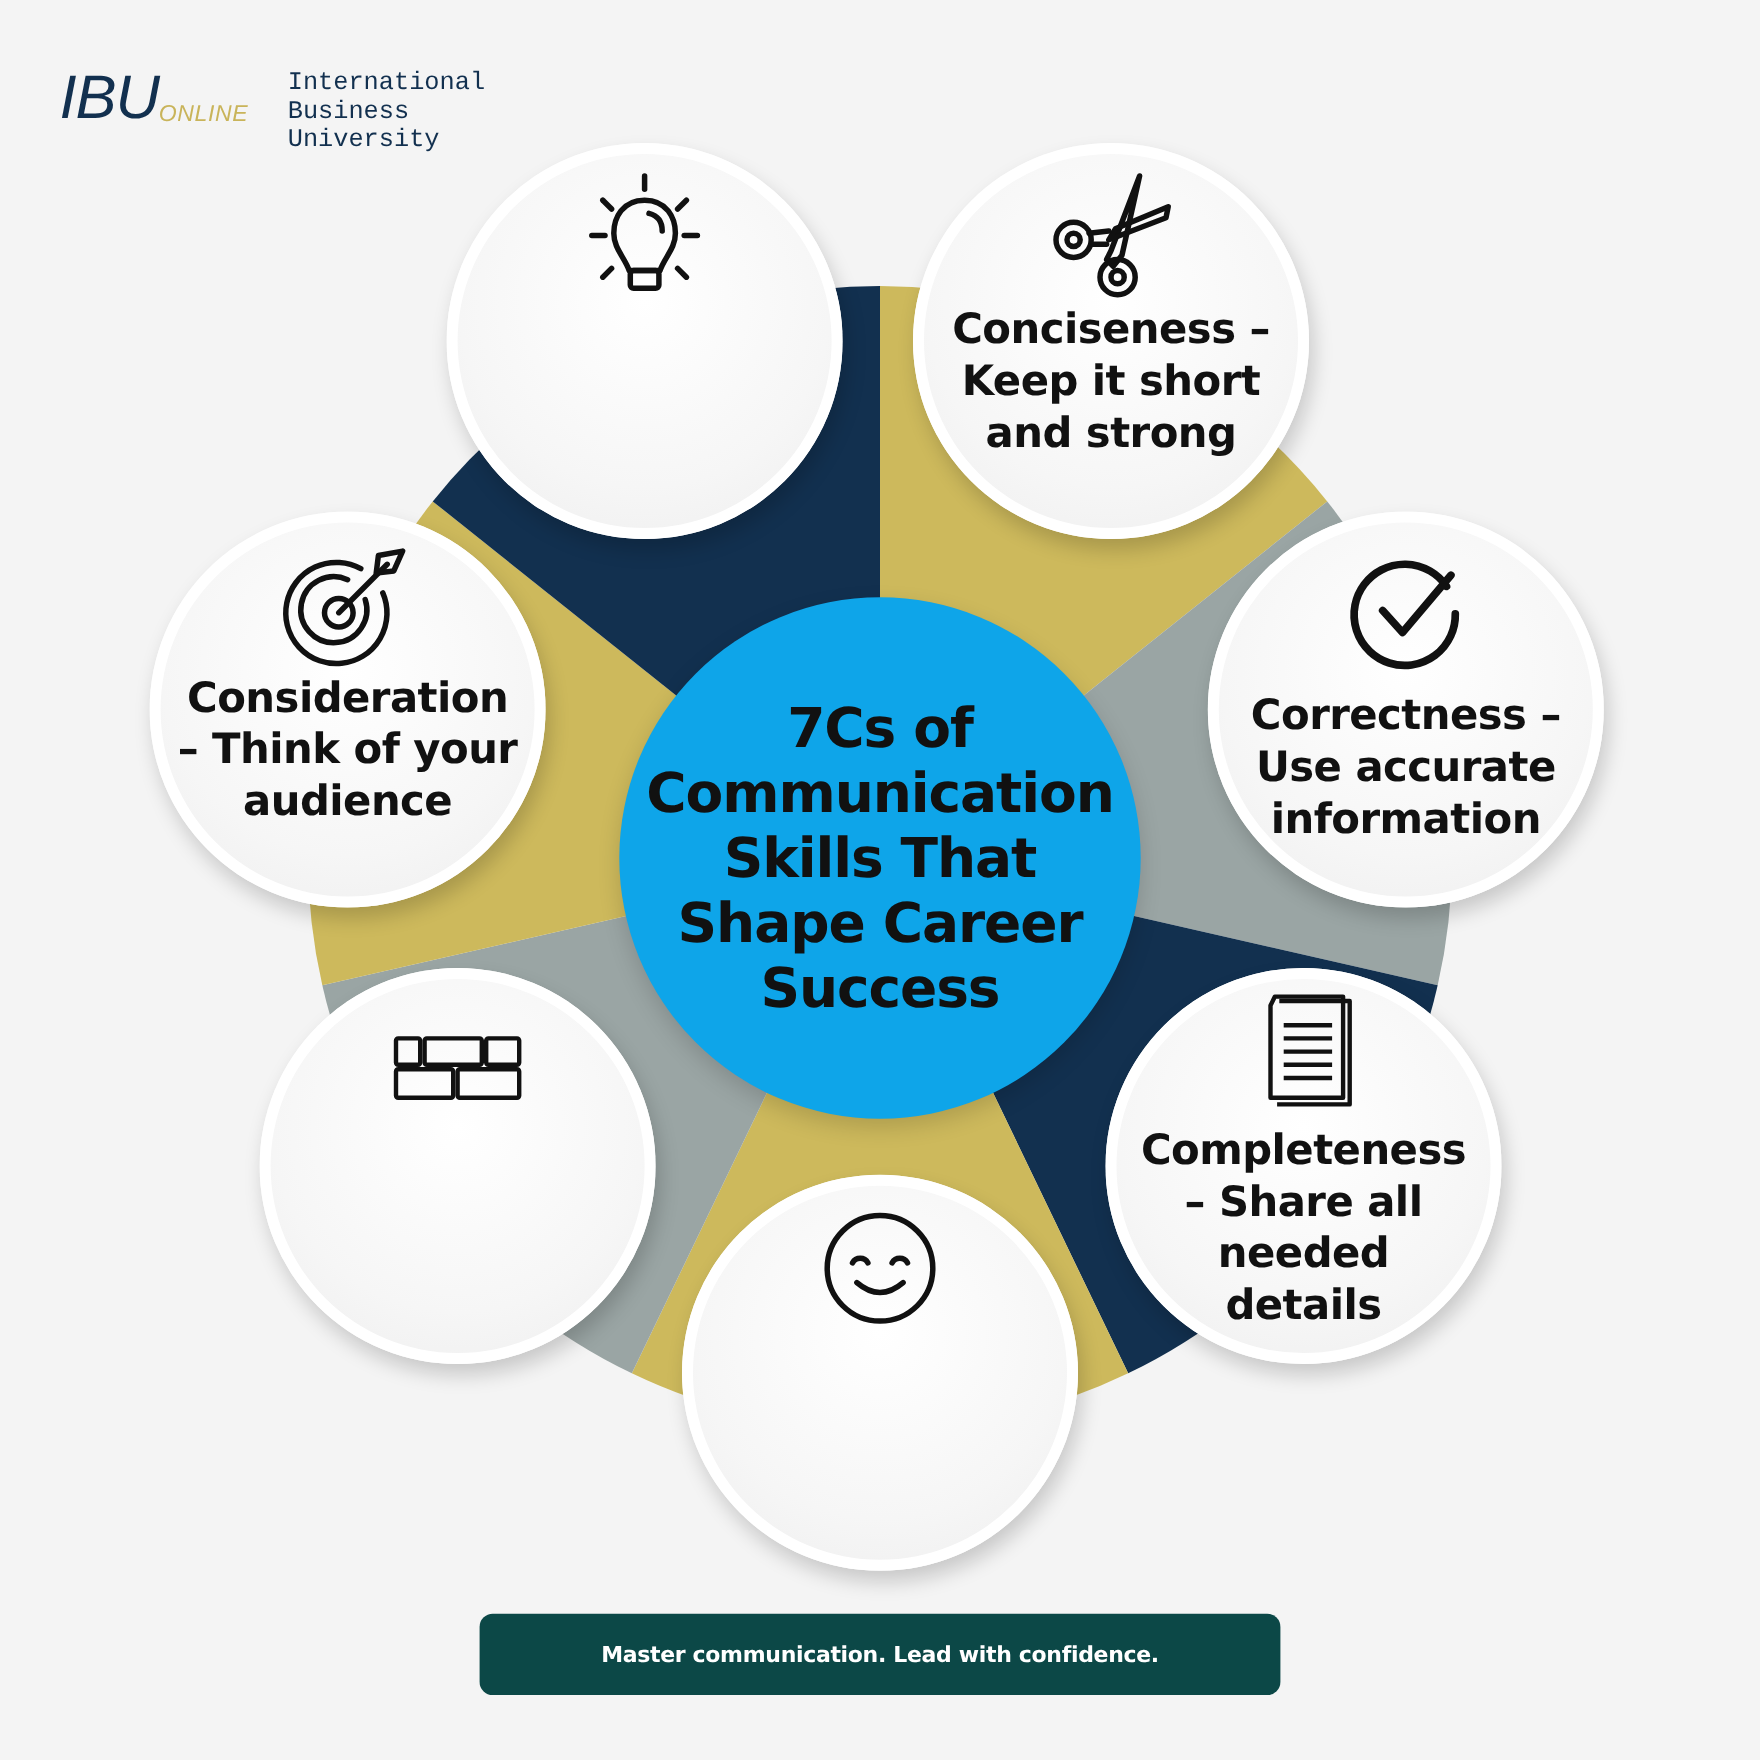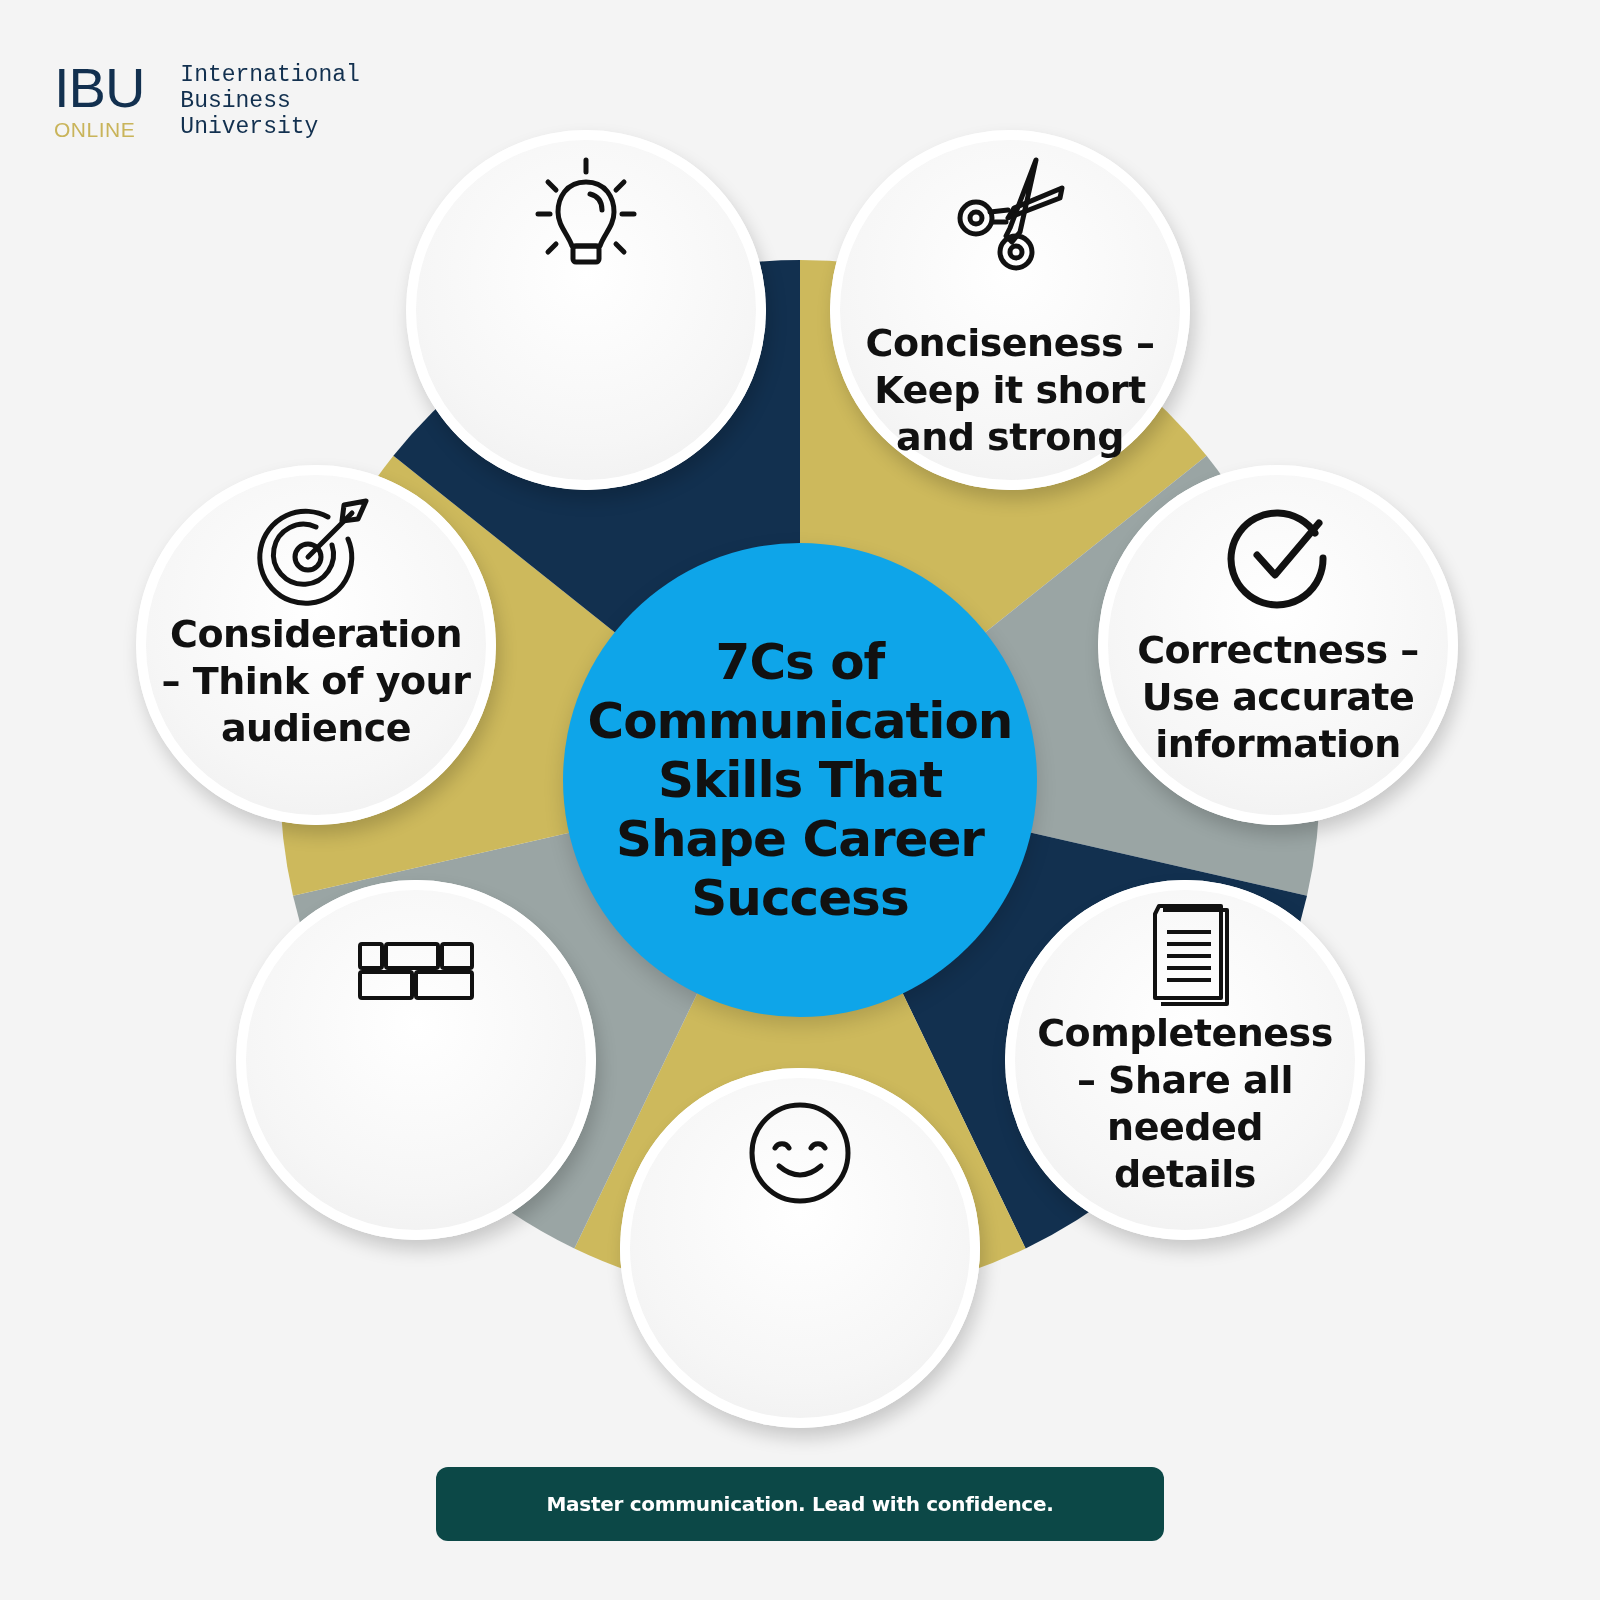--- a/index.html
+++ b/index.html
@@ -1,18 +1,18 @@
 <!DOCTYPE html>
 <html><head>
 <meta charset="utf-8">
 <style>
   html, body { margin:0; padding:0; }
   body { width:1600px; height:1600px; background:#f4f4f4; position:relative; overflow:hidden; font-family:"DejaVu Sans", sans-serif; }
   .logo { position:absolute; left:54px; top:60px; display:flex; align-items:flex-start; }
-  .logo-mark { display:flex; flex-direction:column; align-items:flex-start; }
+  .logo-mark { display:flex; flex-direction:row; align-items:flex-end;font-style:italic; }
   .logo-ibu { font-family:"Liberation Sans", sans-serif; font-size:56px; line-height:56px; color:#12304f; font-weight:300; letter-spacing:-1px; }
   .logo-online { font-family:"Liberation Sans", sans-serif; font-size:21px; color:#c9b45a; margin-top:2px; letter-spacing:0.5px; }
   .logo-text { margin-left:36px; font-family:Liberation Mono, monospace; font-size:23px; line-height:26px; color:#12304f; margin-top:2px; }
   .wheel { position:absolute; left:0; top:0; width:1600px; height:1600px; }
   .bubble { position:absolute; border-radius:50%; background:radial-gradient(circle at 50% 40%, #ffffff 0%, #f6f6f6 60%, #ececec 100%); box-shadow:4px 10px 18px rgba(0,0,0,0.18), inset 0 0 0 10px #ffffff; display:flex; flex-direction:column; align-items:center; justify-content:flex-start; text-align:center; box-sizing:border-box; }
   .bubble .icon { display:block; }
   .bubble .label { font-weight:bold; font-size:38px; line-height:47px; color:#111; letter-spacing:-0.5px; }
   .center { position:absolute; left:563px; top:543px; width:474px; height:474px; border-radius:50%; background:#0ea5e9; box-shadow:0 8px 20px rgba(0,0,0,0.15); display:flex; align-items:center; justify-content:center; text-align:center; }
   .center .title { font-weight:bold; font-size:50px; line-height:59px; color:#111; letter-spacing:-1px; width:440px; }
   .tagline { position:absolute; left:436px; top:1467px; width:728px; height:74px; border-radius:12px; background:#0c4847; color:#fff; font-weight:bold; font-size:20px; display:flex; align-items:center; justify-content:center; letter-spacing:-0.3px; }
@@ -64,21 +64,21 @@
     <line x1="12" y1="62" x2="24" y2="62"></line>
     <line x1="96" y1="62" x2="108" y2="62"></line>
     <line x1="22" y1="100" x2="30" y2="92"></line>
     <line x1="98" y1="100" x2="90" y2="92"></line>
     <path d="M60 30 C40 30 32 46 32 60 C32 74 42 82 46 94 L74 94 C78 82 88 74 88 60 C88 46 80 30 60 30 Z"></path>
     <path d="M64 42 C72 44 76 50 76 58"></path>
     <rect x="47" y="94" width="26" height="16" rx="3"></rect>
   </svg>
 </div>
 
-<div class="bubble" style="left:830px;top:130px;width:360px;height:360px;padding-top:22px;gap:44px;">
+<div class="bubble" style="left:830px;top:130px;width:360px;height:360px;padding-top:22px;">
   <svg class="icon" width="120" height="120" viewBox="0 0 120 120" fill="none" stroke="#111" stroke-width="5" stroke-linejoin="round" stroke-linecap="round">
     <path d="M86 8 L60 76 L56 84 L62 90 L70 80 Z"></path>
     <path d="M112 36 L64 56 L58 66 L110 46 Z"></path>
     <circle cx="26" cy="66" r="16"></circle>
     <circle cx="26" cy="66" r="6"></circle>
     <path d="M40 60 L58 58"></path>
     <path d="M42 70 L56 70"></path>
     <circle cx="66" cy="100" r="16"></circle>
     <circle cx="66" cy="100" r="6"></circle>
   </svg>
@@ -96,21 +96,21 @@
 <div class="bubble" style="left:1005px;top:880px;width:360px;height:360px;padding-top:20px;">
   <svg class="icon" width="100" height="110" viewBox="0 0 100 110" fill="none" stroke="#111" stroke-width="4" stroke-linejoin="round">
     <path d="M24 6 L86 6 L86 98 L20 98 L20 14 Z"></path>
     <path d="M28 10 L92 10 L92 104 L26 104"></path>
     <line x1="32" y1="32" x2="76" y2="32"></line>
     <line x1="32" y1="44" x2="76" y2="44"></line>
     <line x1="32" y1="56" x2="76" y2="56"></line>
     <line x1="32" y1="68" x2="76" y2="68"></line>
     <line x1="32" y1="80" x2="76" y2="80"></line>
   </svg>
-  <div class="label" style="width:300px;margin-top:0;">Completeness – Share all needed details</div>
+  <div class="label" style="width:300px;margin-top:12px;">Completeness – Share all needed details</div>
 </div>
 
 <div class="bubble" style="left:620px;top:1068px;width:360px;height:360px;padding-top:30px;">
   <svg class="icon" width="110" height="110" viewBox="0 0 110 110" fill="none" stroke="#111" stroke-width="5" stroke-linecap="round">
     <circle cx="55" cy="55" r="48"></circle>
     <path d="M30 50 A8 8 0 0 1 44 50"></path>
     <path d="M66 50 A8 8 0 0 1 80 50"></path>
     <path d="M34 68 Q55 86 76 68"></path>
   </svg>
 </div>

